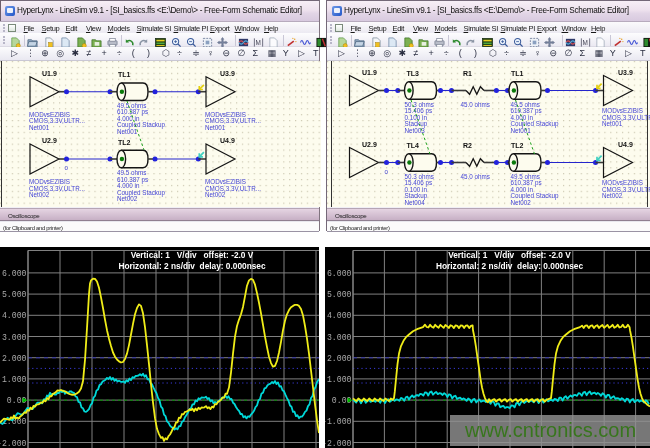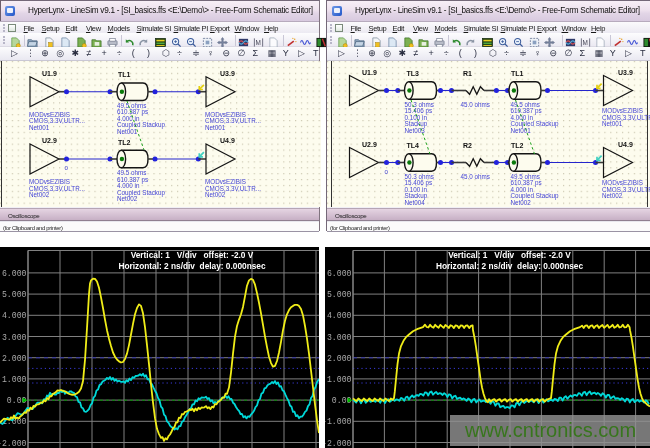--- a/index.html
+++ b/index.html
@@ -4,21 +4,21 @@
 html,body { width:650px; height:448px; background:#fff; overflow:hidden;
   font-family:"Liberation Sans", sans-serif; position:relative; }
 .win { position:absolute; top:0; height:231px; background:#f0eef5; border-top:1px solid #746878; }
 .tbar { position:absolute; left:0; right:0; top:0; height:21px;
   background:linear-gradient(#f7eff6,#eee2ee 45%,#e2d5e6 62%,#d8cadf);
   border-bottom:1px solid #b7abbd; }
 .appico { position:absolute; left:5px; top:5px; width:10px; height:10px; border-radius:2px;
   background:linear-gradient(135deg,#6f9ae8,#2256c8); }
 .appico:after { content:""; position:absolute; left:2px; top:2px; width:6px; height:5px;
   background:#fff; border-radius:1px; opacity:.9; }
-.ttext { position:absolute; left:17px; top:5px; font-size:8.2px; letter-spacing:-0.28px; color:#0d0d0d; white-space:nowrap;margin-left:11px; }
+.ttext { position:absolute; left:17px; top:5px; font-size:8.2px; letter-spacing:-0.28px; color:#0d0d0d; white-space:nowrap; }
 .mbar { position:absolute; left:0; right:0; top:21px; height:11px;
   background:linear-gradient(#fbfafc,#eceaf2); font-size:7.5px; letter-spacing:-0.35px; color:#1a1a1a; }
 .mi { position:absolute; top:1.8px; }
 .grip { position:absolute; width:3px; height:8px; border-left:2px dotted #b8b6c8; }
 .mdoc { position:absolute; left:8px; top:1.5px; width:8px; height:8px;
   background:linear-gradient(#fff,#dfe8df); border:1px solid #7a8a7a; }
 .tb1 { position:absolute; left:0; right:0; top:32px; height:14px;
   background:linear-gradient(#fdfdfe,#ebe9f2); border-bottom:1px solid #dcdae4; }
 .ti { position:absolute; top:1px; width:12px; height:12px; }
 .sep { position:absolute; top:1.5px; width:1px; height:11px; background:#c9c7d6; }

